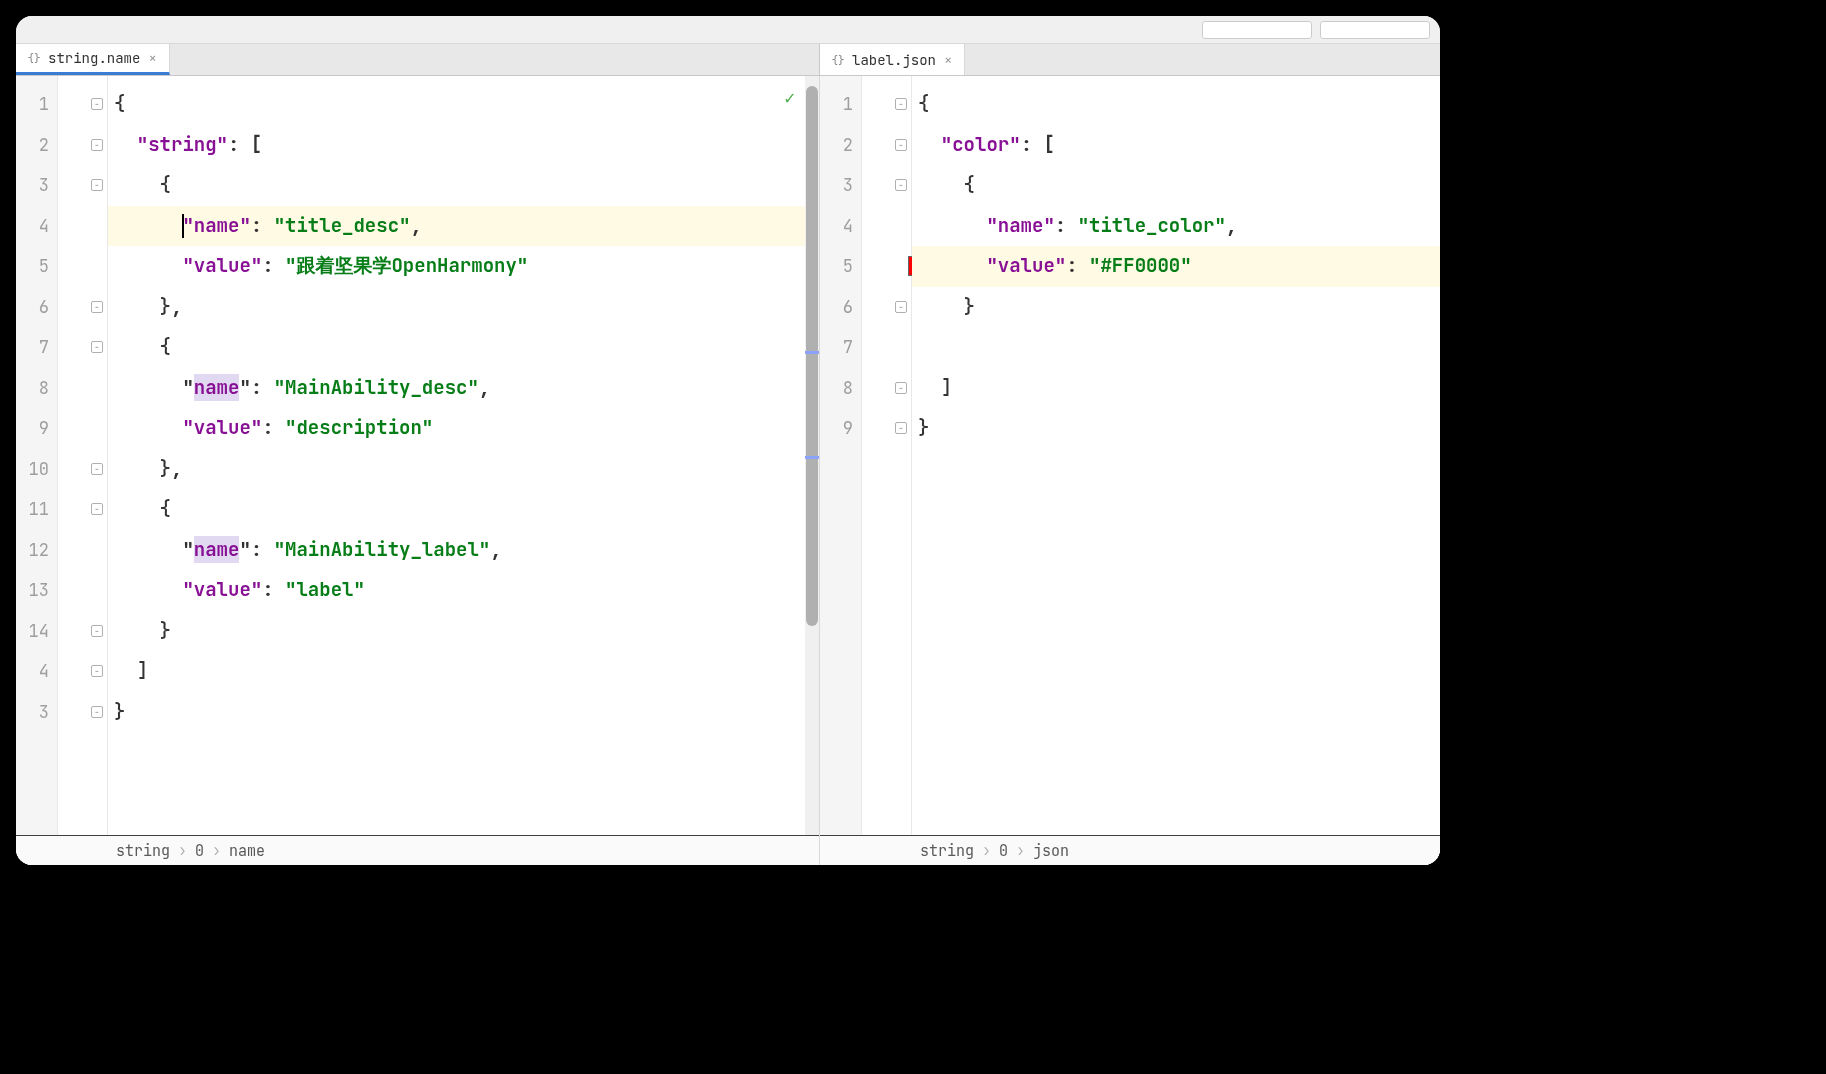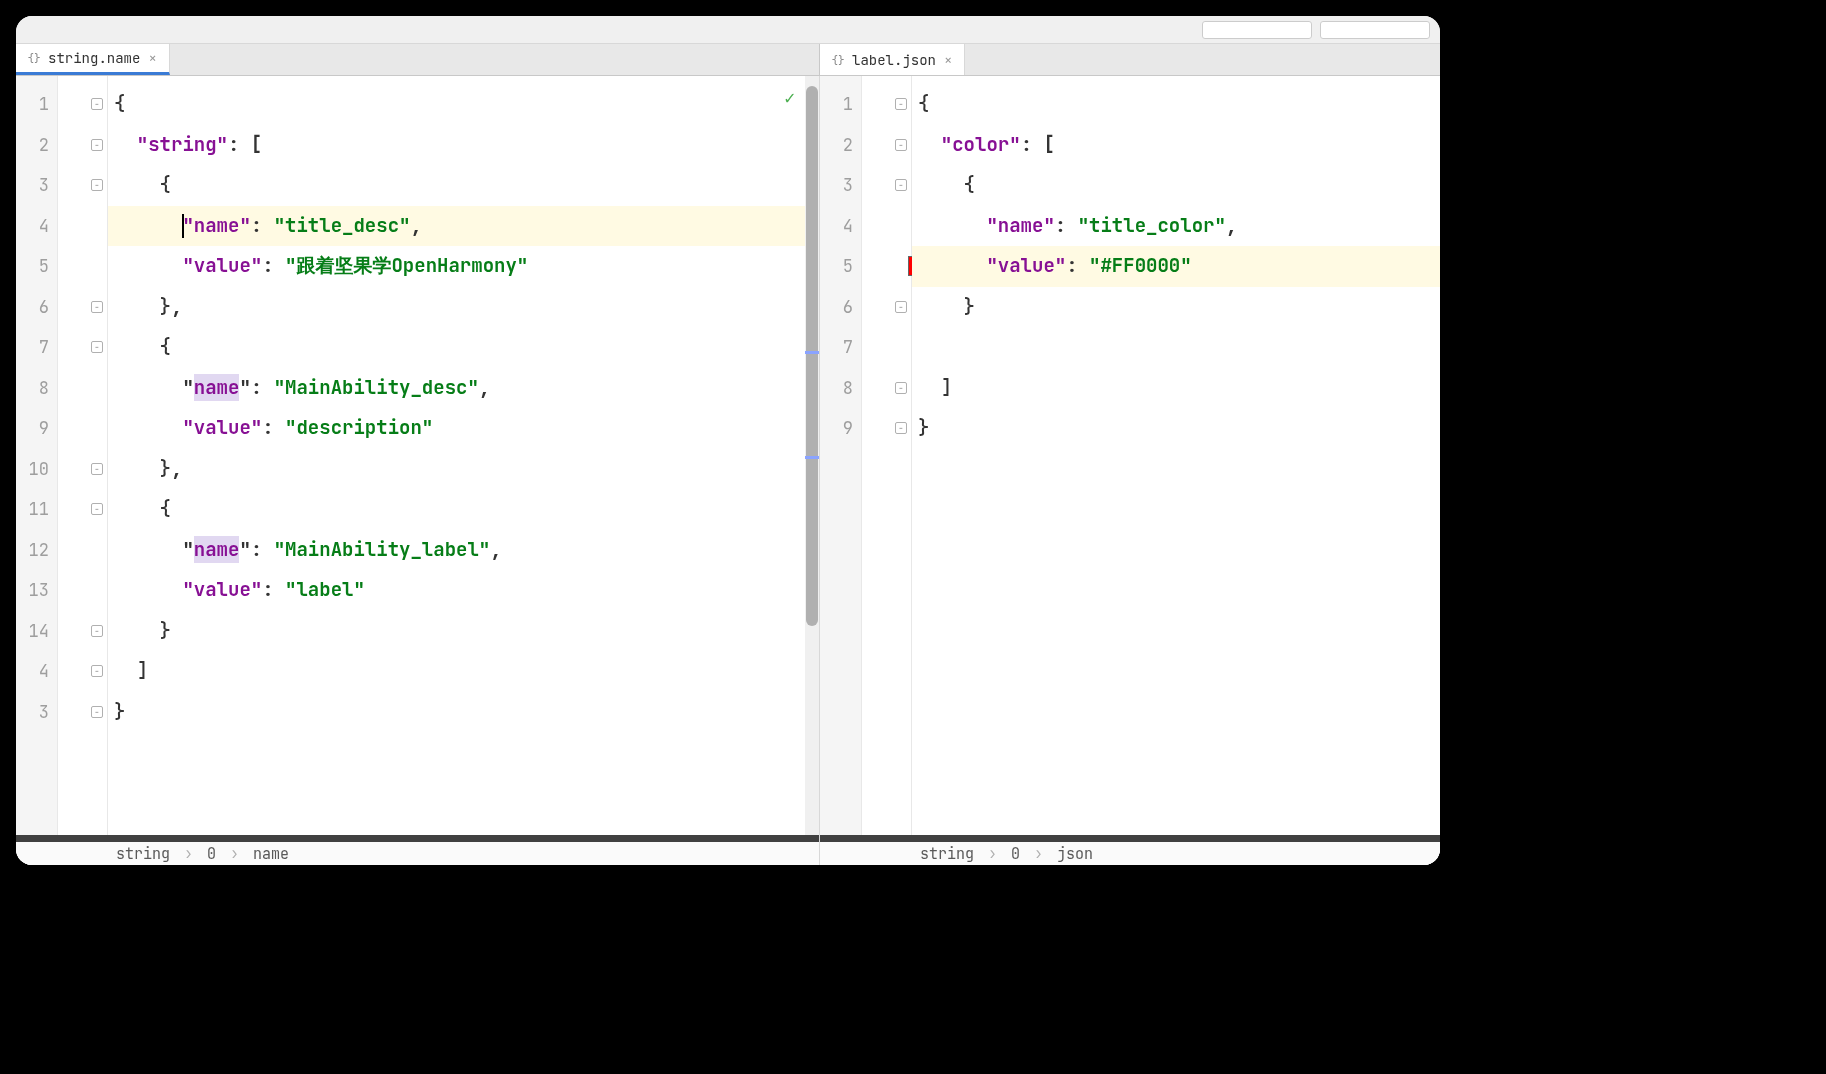--- a/index.html
+++ b/index.html
@@ -211,28 +211,28 @@
       position: absolute;
       left: 46px;
       width: 20px;
       height: 20px;
       background: #ff0000;
       border: 1px solid #666;
       top: 10px;
     }
     .breadcrumb {
       height: 30px;
-      border-top: 7px solid #404040;
+      border-top: 1px solid #404040;
       background: #fafafa;
       display: flex;
       align-items: center;
       padding-left: 100px;
       font-size: 15px;
       color: #595959;
-      gap: 14px;
+      gap: 8px;
     }
     .bc-sep { color: #b0b0b0; }
   </style>
 </head>
 <body>
 
 <div class="window">
   <div class="toolbar">
     <div class="toolbar-btn"></div>
     <div class="toolbar-btn"></div>

